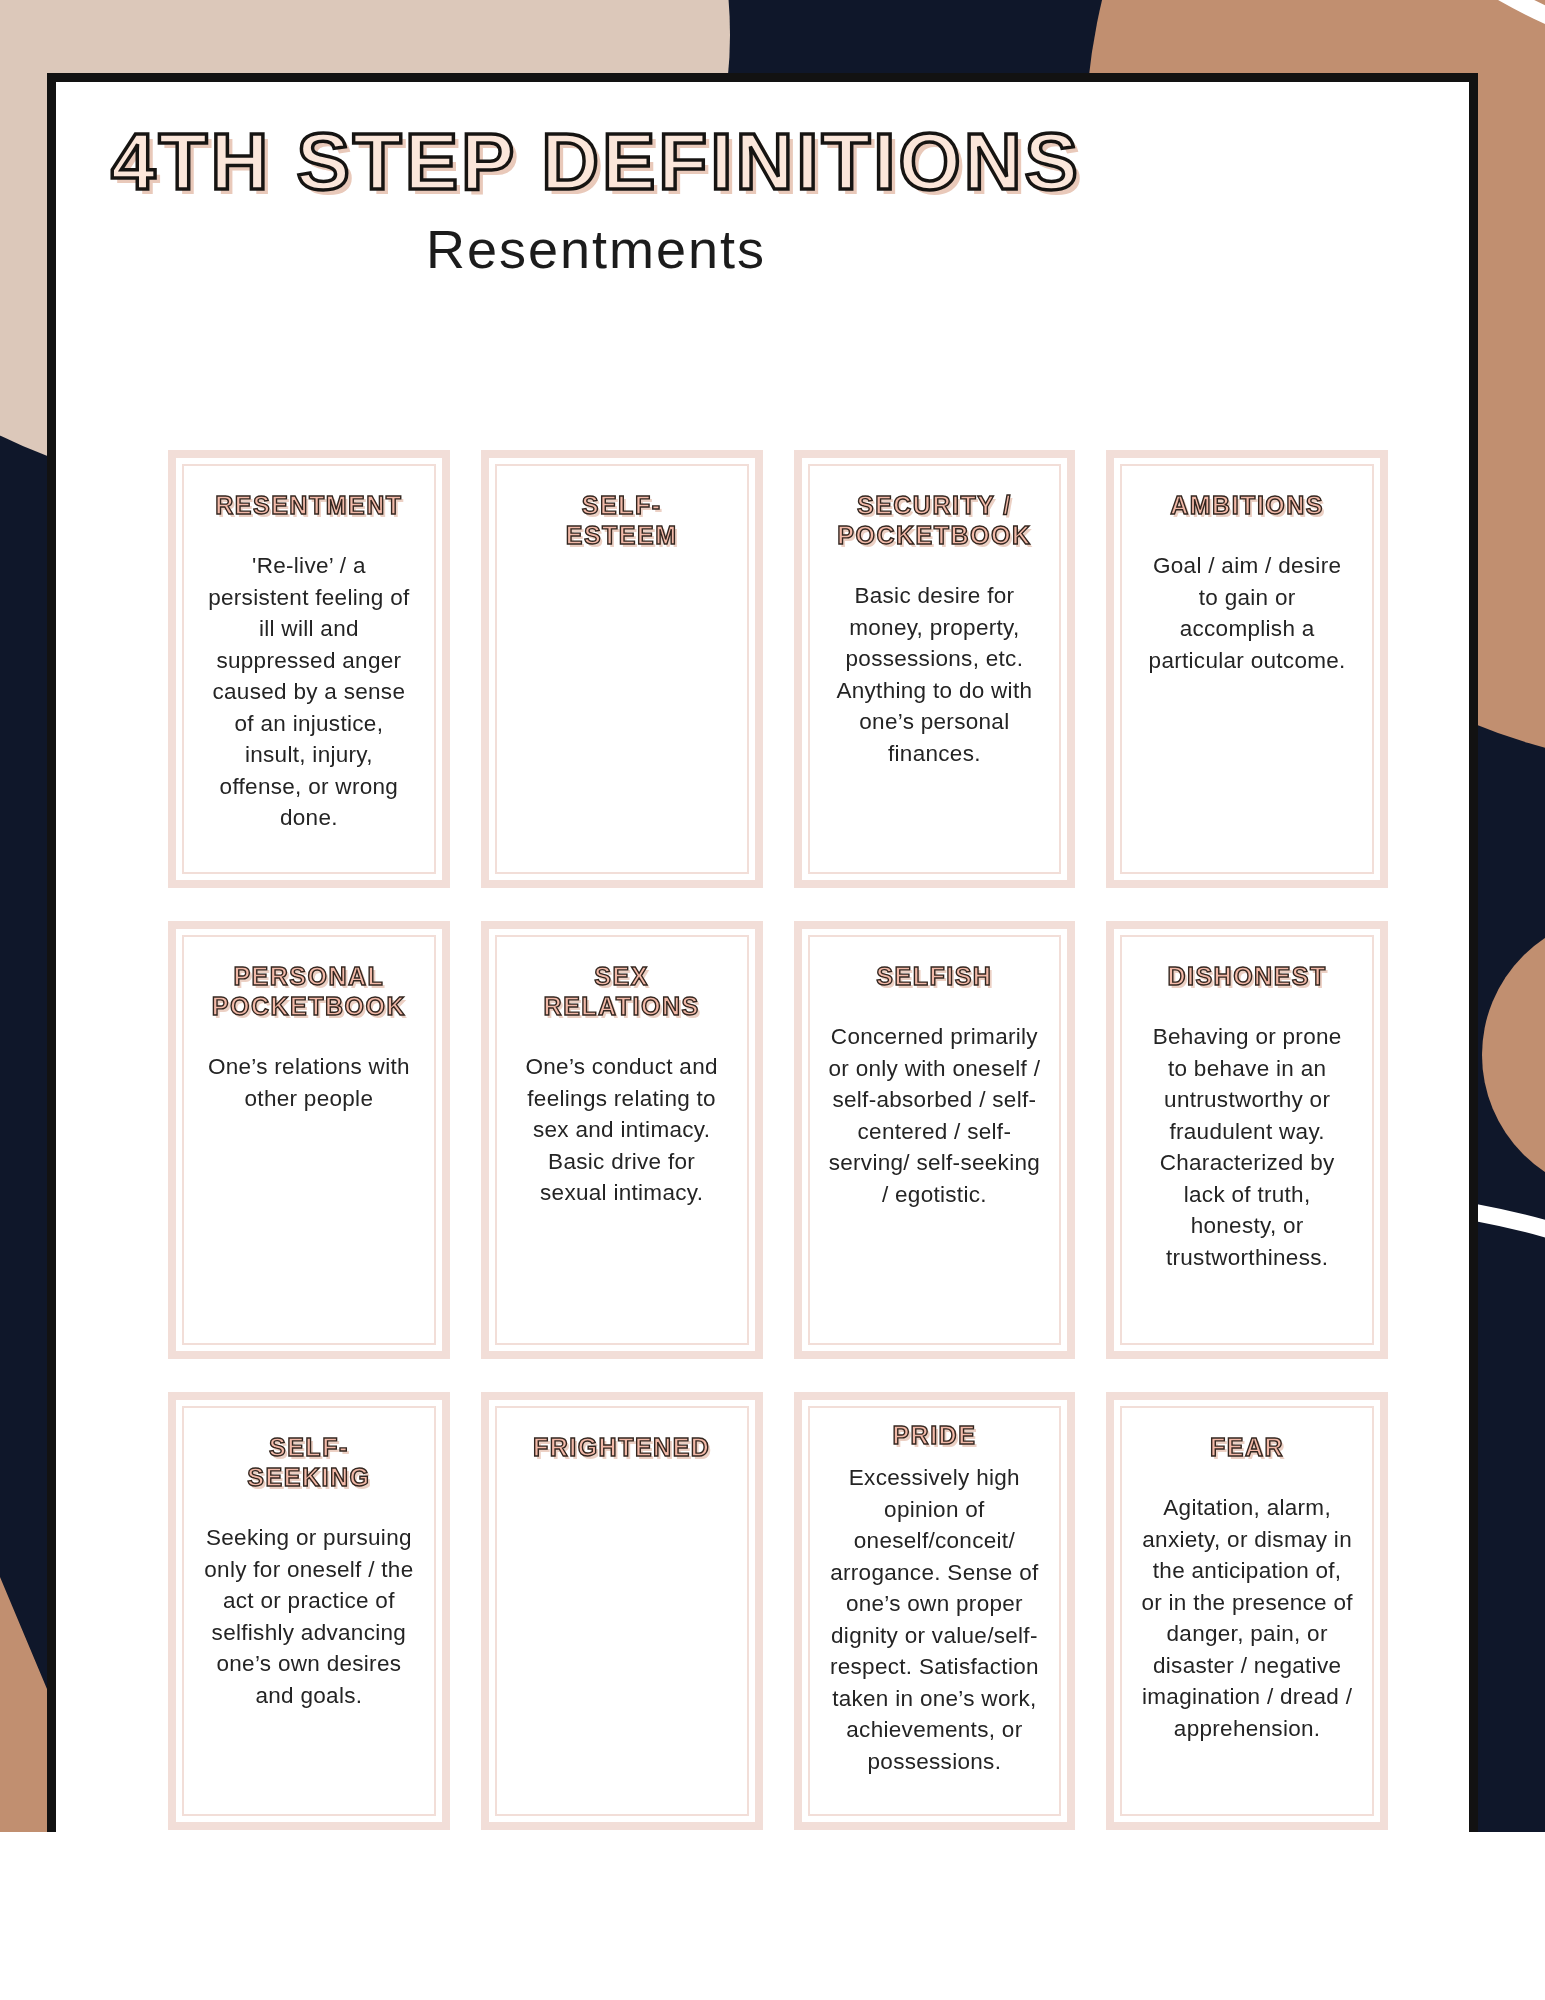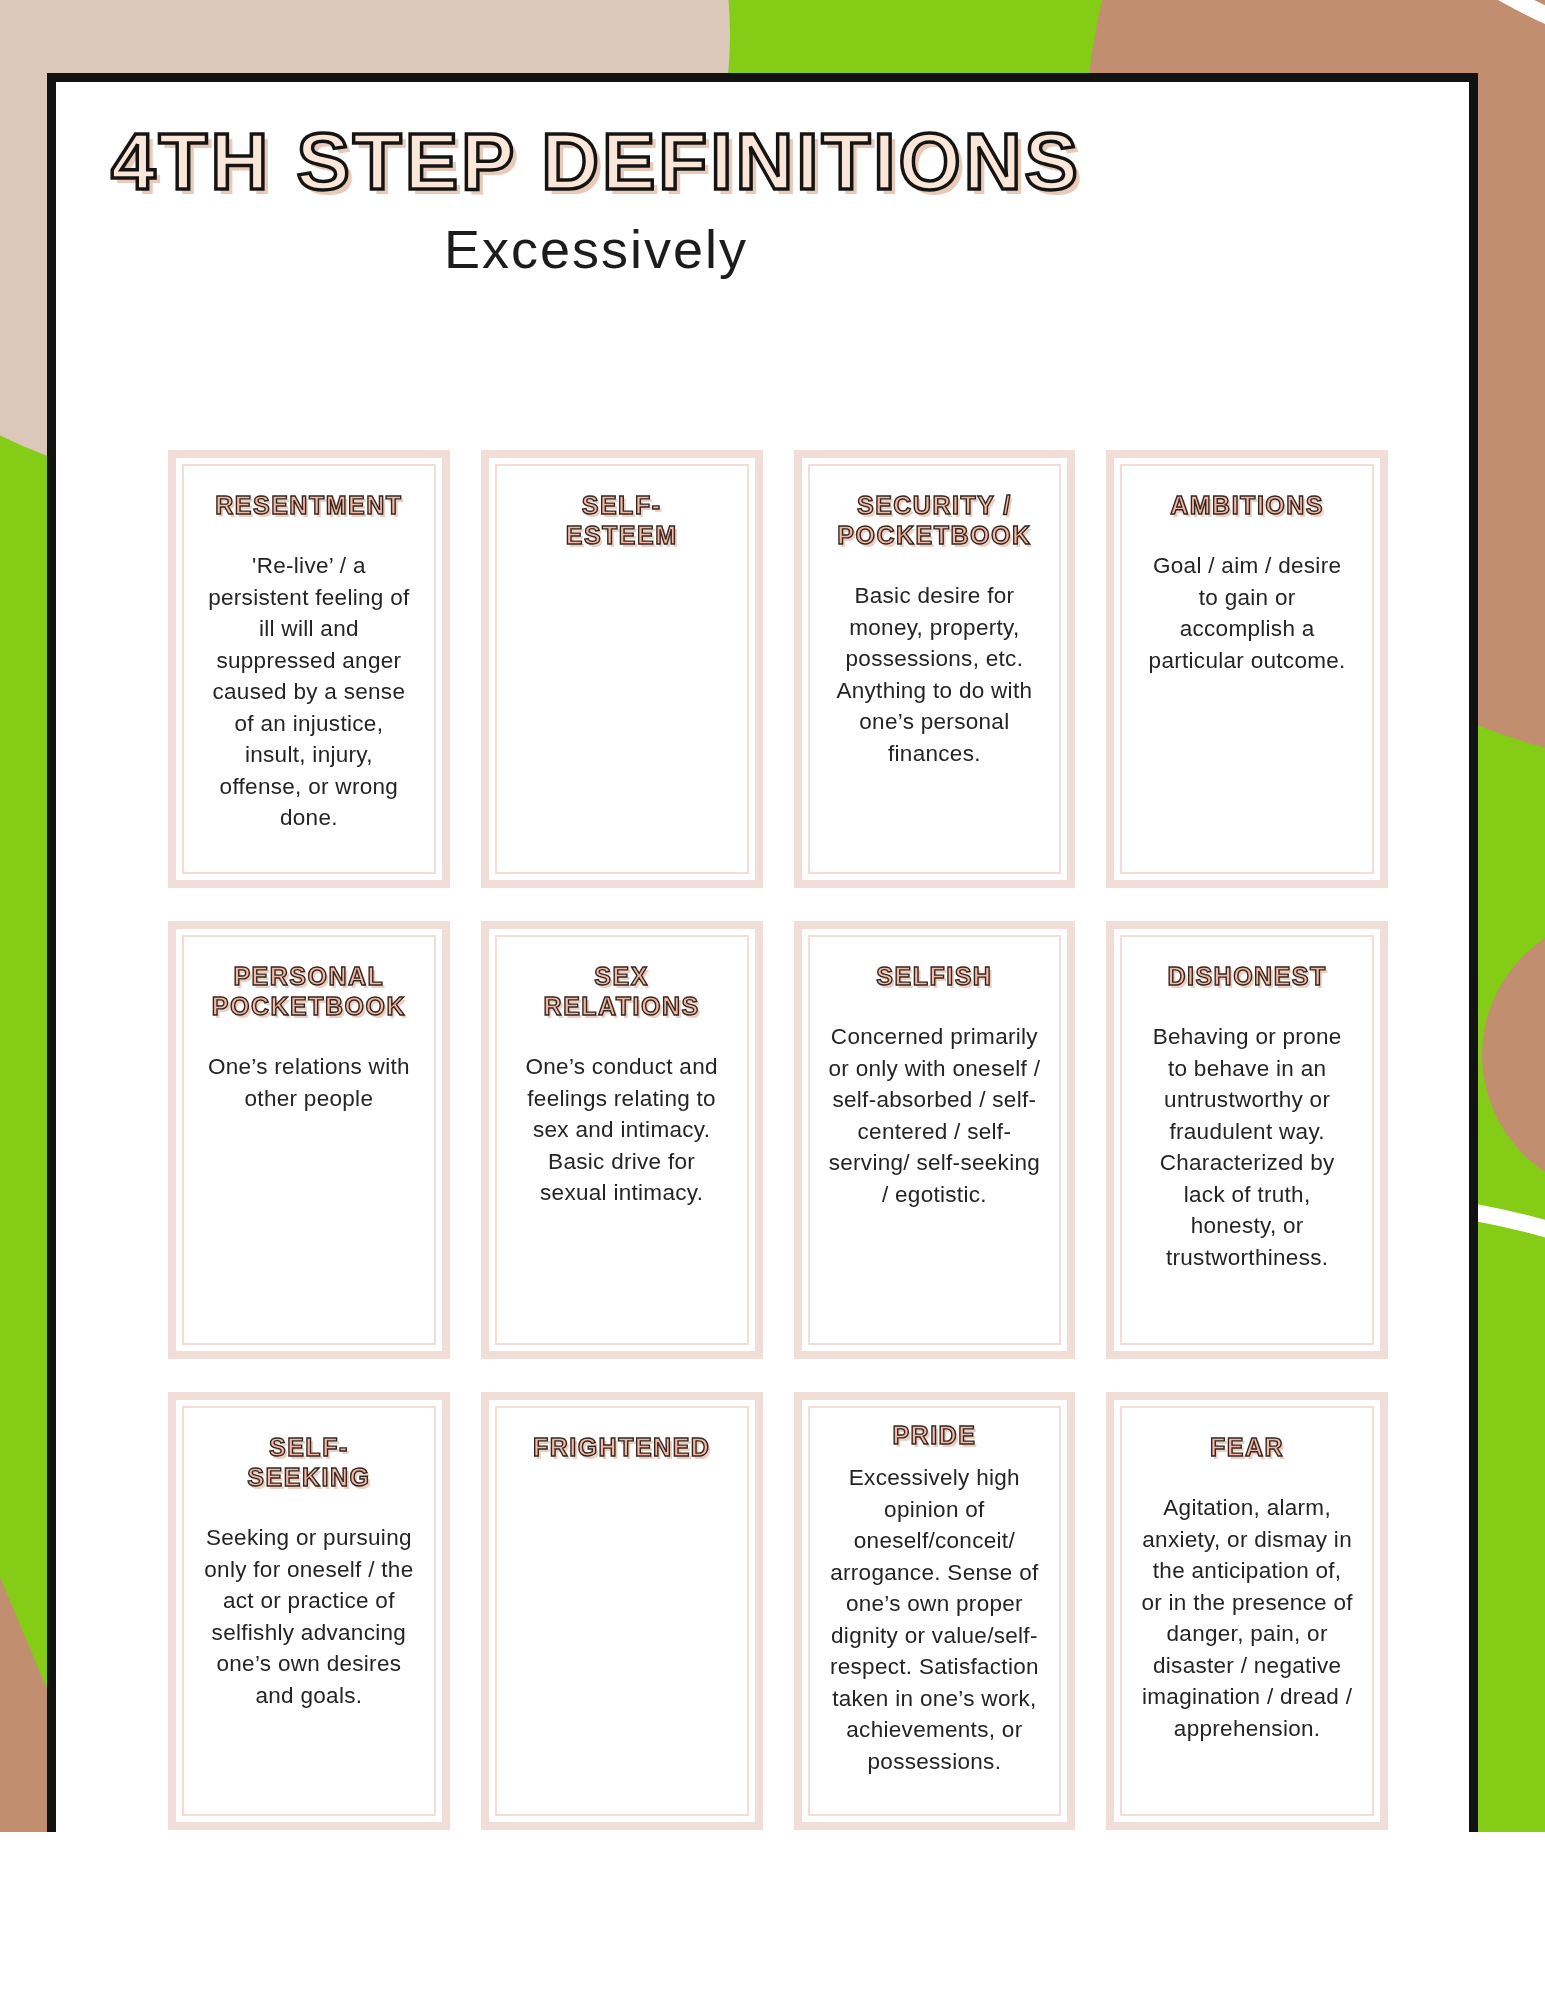--- a/index.html
+++ b/index.html
@@ -1,20 +1,20 @@
 <!DOCTYPE html>
 <html><head>
 <meta charset="utf-8">
 <style>
   html, body { margin: 0; padding: 0; }
   #canvas {
     position: relative;
     width: 1545px;
     height: 1832px;
-    background: #84cc16;
+    background: #0f172a;
     overflow: hidden;
     font-family: "Liberation Sans", sans-serif;
   }
 
   
   .shape { position: absolute; z-index: 0; }
   .blob-top-left {
     left: -260px; top: -420px; width: 990px; height: 910px;
     background: #dcc8ba; border-radius: 50%;
   }
@@ -142,21 +142,21 @@
   <div class="shape blob-bottom-left"></div>
   <div class="shape arc arc-top-right"></div>
   <div class="shape arc arc-right-mid"></div>
   <div class="shape arc arc-bottom-left"></div>
   <div class="shape arc arc-bottom-mid"></div>
 
   <div class="page">
 
     <div class="title-wrap">
       <h1 class="main-title">4TH STEP DEFINITIONS</h1>
-      <div class="subtitle">Excessively</div>
+      <div class="subtitle">Resentments</div>
     </div>
 
     <div class="cards">
 
       <div class="card">
         <div class="card-inner">
           <h2 class="card-heading">RESENTMENT</h2>
           <p class="card-body">'Re-live’ / a persistent feeling of ill will and suppressed anger caused by a sense of an injustice, insult, injury, offense, or wrong done.</p>
         </div>
       </div>

